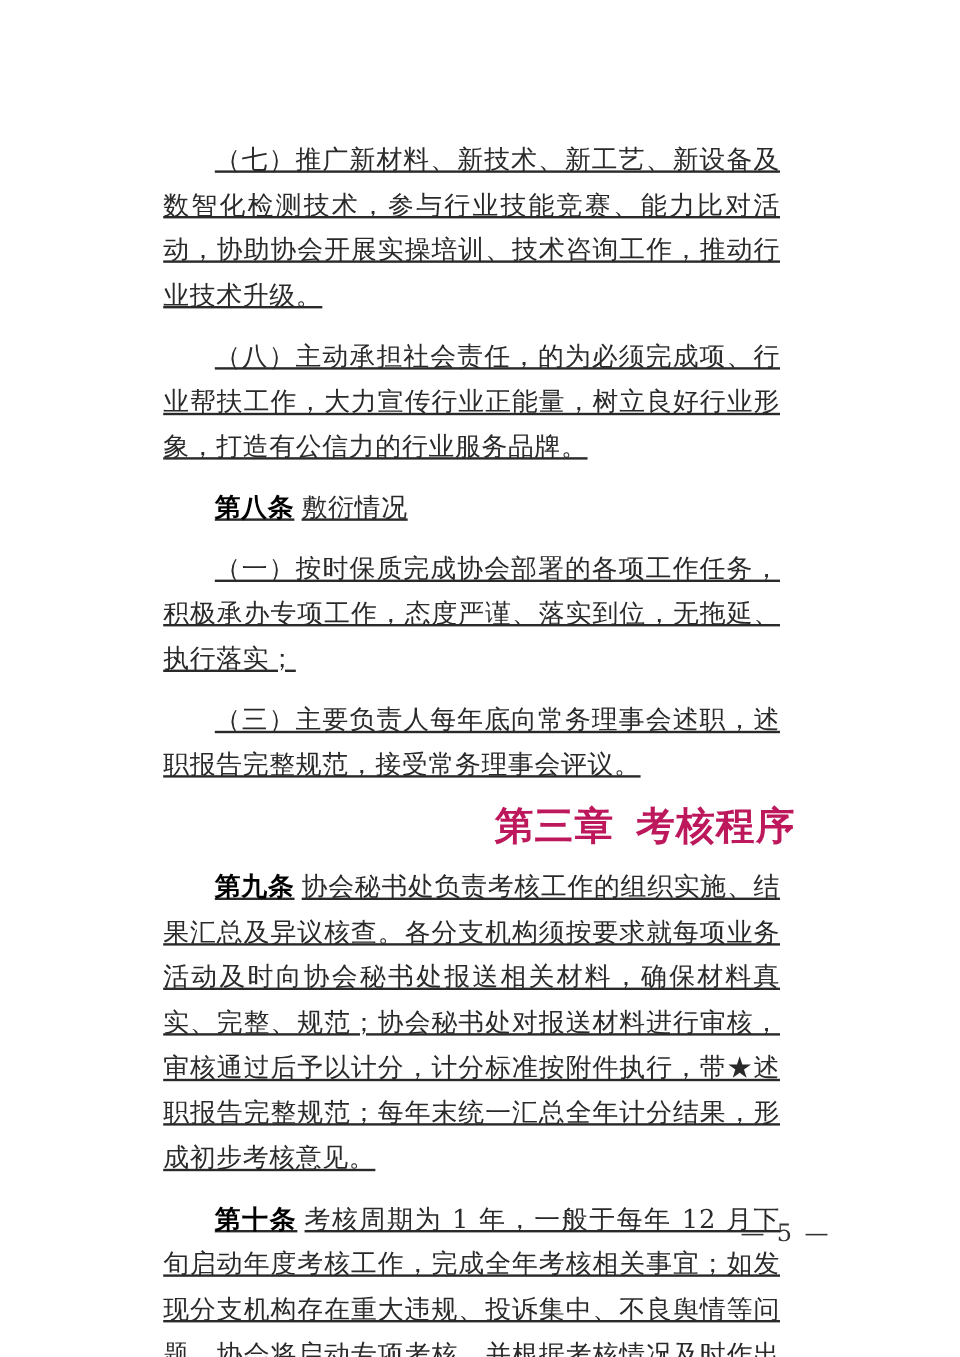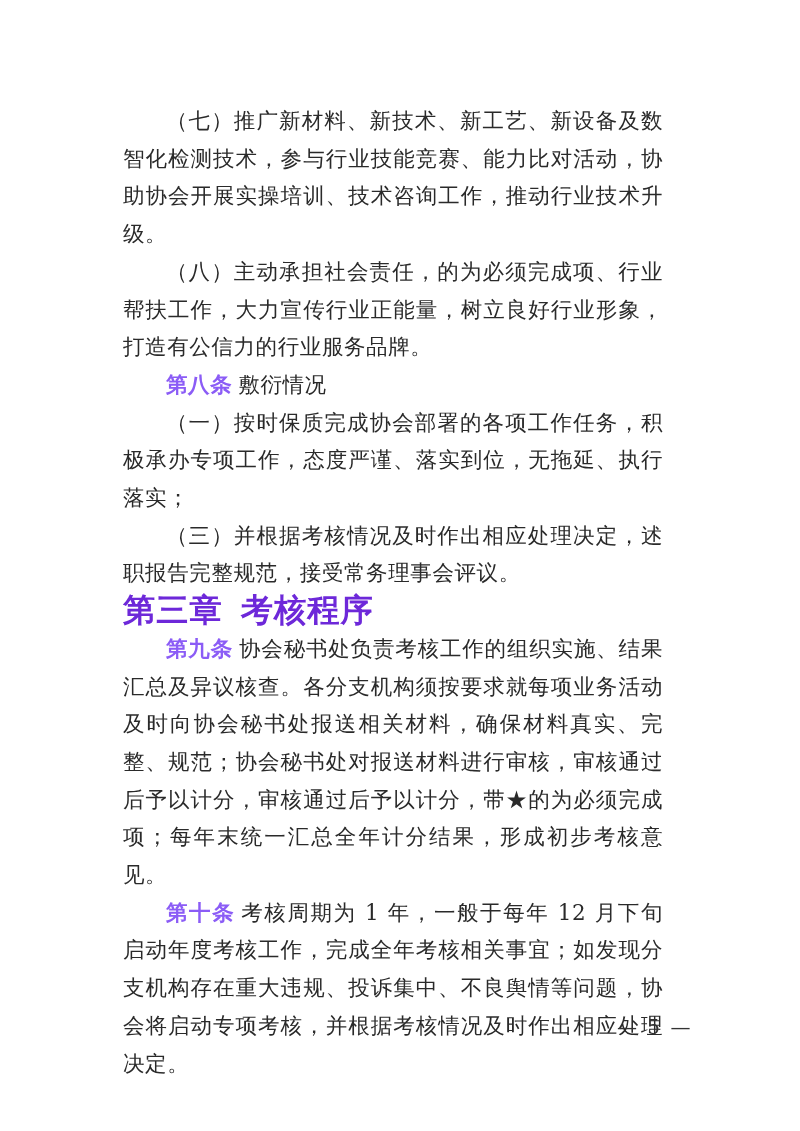--- a/index.html
+++ b/index.html
@@ -9,37 +9,38 @@
       left: 123px;
       top: 102px;
       width: 540px;
       font-family: "DejaVu Serif", "Liberation Serif", serif;
       font-size: 21.5px;
       line-height: 37.7px;
       color: #2a2a2a;
       letter-spacing: 0.6px;
     }
     .para {
-      margin: 0;
+      margin: 13px;
       text-indent: 2em;
       text-align: justify;
       text-align-last: left;
+      text-decoration: underline;
     }
     .article-label {
       font-family: "DejaVu Sans", "Liberation Sans", sans-serif;
       font-weight: bold;
-      color: #8b5cf6;
+      color: #000000;
       margin-right: 6px;
     }
     .chapter-title {
       margin: 0;
-      text-align: left;
+      text-align: right;
       font-family: "DejaVu Sans", "Liberation Sans", sans-serif;
       font-weight: bold;
-      color: #6d28d9;
+      color: #be185d;
       letter-spacing: 1px;
     }
     .chapter-title .gap { display: inline-block; width: 18px; }
     .page-number {
       position: absolute;
       left: 617px;
       top: 1015px;
       font-family: "DejaVu Serif", "Liberation Serif", serif;
       font-size: 20px;
       color: #333;
@@ -49,27 +50,27 @@
 </head>
 <body>
 
 <div class="page">
   <p class="para">（七）推广新材料、新技术、新工艺、新设备及数智化检测技术，参与行业技能竞赛、能力比对活动，协助协会开展实操培训、技术咨询工作，推动行业技术升级。</p>
   <p class="para">（八）主动承担社会责任，的为必须完成项、行业帮扶工作，大力宣传行业正能量，树立良好行业形象，打造有公信力的行业服务品牌。</p>
   <p class="para">
     <span class="article-label">第八条</span><span>敷衍情况</span>
   </p>
   <p class="para">（一）按时保质完成协会部署的各项工作任务，积极承办专项工作，态度严谨、落实到位，无拖延、执行落实；</p>
-  <p class="para">（三）并根据考核情况及时作出相应处理决定，述职报告完整规范，接受常务理事会评议。</p>
+  <p class="para">（三）主要负责人每年底向常务理事会述职，述职报告完整规范，接受常务理事会评议。</p>
 
   <h2 class="chapter-title">
     <span>第三章</span><span class="gap"></span><span>考核程序</span>
   </h2>
 
   <p class="para">
-    <span class="article-label">第九条</span><span>协会秘书处负责考核工作的组织实施、结果汇总及异议核查。各分支机构须按要求就每项业务活动及时向协会秘书处报送相关材料，确保材料真实、完整、规范；协会秘书处对报送材料进行审核，审核通过后予以计分，审核通过后予以计分，带★的为必须完成项；每年末统一汇总全年计分结果，形成初步考核意见。</span>
+    <span class="article-label">第九条</span><span>协会秘书处负责考核工作的组织实施、结果汇总及异议核查。各分支机构须按要求就每项业务活动及时向协会秘书处报送相关材料，确保材料真实、完整、规范；协会秘书处对报送材料进行审核，审核通过后予以计分，计分标准按附件执行，带★述职报告完整规范；每年末统一汇总全年计分结果，形成初步考核意见。</span>
   </p>
   <p class="para">
     <span class="article-label">第十条</span><span>考核周期为 1 年，一般于每年 12 月下旬启动年度考核工作，完成全年考核相关事宜；如发现分支机构存在重大违规、投诉集中、不良舆情等问题，协会将启动专项考核，并根据考核情况及时作出相应处理决定。</span>
   </p>
 </div>
 
 <div class="page-number">— 5 —</div>
 
 </body></html>

